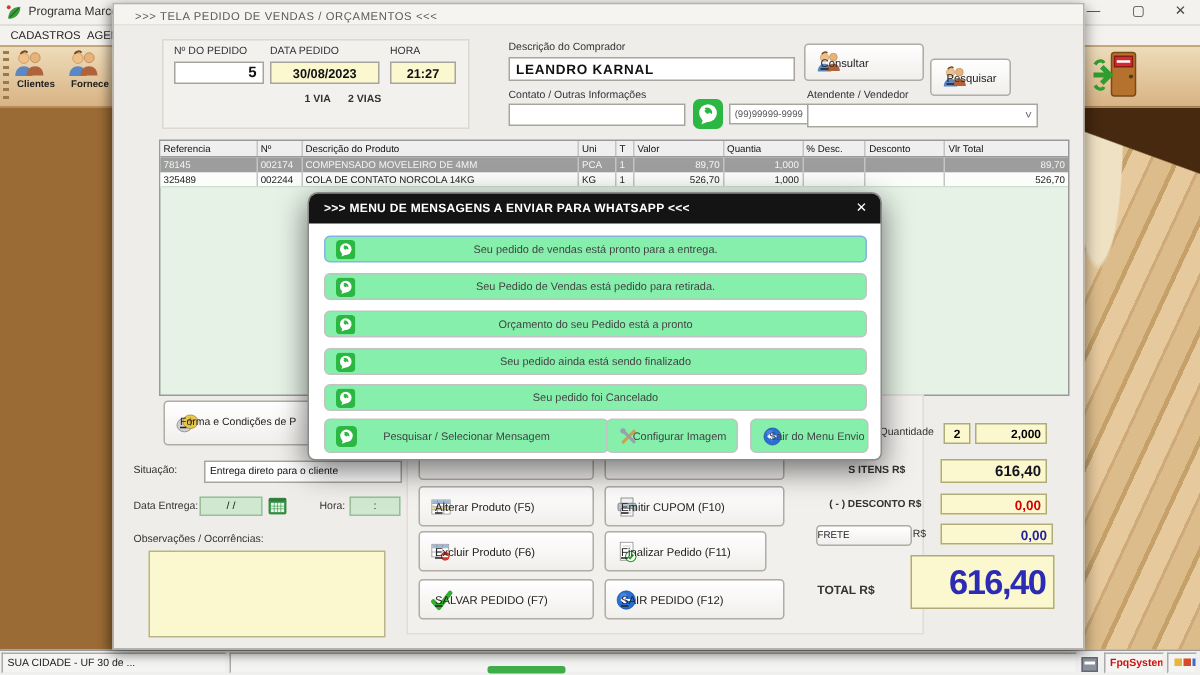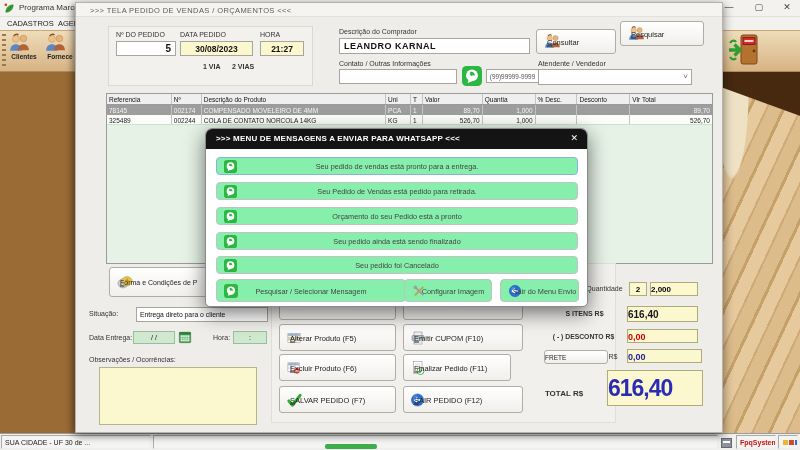--- a/index.html
+++ b/index.html
@@ -67,21 +67,21 @@
   .trow > div { padding:2px 2px 0 2px; border-right:1px solid #c4c4c4; overflow:hidden; white-space:nowrap; height:100%; }
   .thead { height:11px; background:#efefef; color:#111; border-bottom:1px solid #9a9a9a; }
   .r0 { height:10px; background:#9d9d9d; color:#f4f4f4; }
   .r1 { height:10px; background:#fafdfa; color:#222; border-bottom:1px solid #d0e0d0; }
   .c0{width:65px}.c1{width:30px}.c2{width:185px}.c3{width:25px}.c4{width:12px}
   .c5{width:60px;text-align:right}.c6{width:53px;text-align:right}.c7{width:42px}.c8{width:53px}.c9{width:82px;text-align:right;border-right:none!important}
   .thead .c5,.thead .c6,.thead .c9{text-align:left}
 
   
   .tlabel { position:absolute; font-size:7px; color:#333; font-weight:bold; text-align:center; white-space:nowrap; }
-  .tfield { position:absolute; border:1px solid #b0ac78; background:#fbf8d0; font-weight:bold; }
+  .tfield { position:absolute; border:1px solid #b0ac78; background:#fbf8d0; font-weight:bold; text-align:right; }
 
   
   #dlg { left:205px; top:128px; width:383px; height:179px; z-index:20; position:absolute;
     background:#fff; border:1px solid #8a8a8a; border-radius:7px 7px 5px 5px; box-shadow:0 6px 20px rgba(0,0,0,.55); }
   .dtitle { left:0; top:0; width:100%; height:20px; background:#141414; border-radius:6px 6px 0 0; color:#fff; font-size:8px; font-weight:bold; padding:5px 0 0 10px; letter-spacing:.2px; }
   .dclose { position:absolute; right:9px; top:4px; color:#fff; font-size:9px; }
   .msgbtn { position:absolute; left:10px; width:362px; height:18px; background:#86efac; border:1px solid #c2c2c2; border-radius:4px; }
   .msgbtn.first { border-color:#86b2e4; }
   .msgbtn .ic { position:absolute; left:7px; top:2px; }
   .msgbtn .cap { display:block; width:100%; text-align:center; font-size:7.3px; color:#444; position:absolute; top:50%; transform:translateY(-50%); }
@@ -240,21 +240,21 @@
         </svg>
     </div>
     <div class="abs fld" style="left:410px;top:66px;width:53px;height:14px;font-size:6.4px;color:#555;text-align:center;padding-top:3px">(99)99999-9999</div>
 
     <div class="btn" style="left:460px;top:26px;width:80px;height:25px">
       <svg class="ic" width="19" height="18">
           <use href="#people"></use>
         </svg>
       <span class="cap ufl">Consultar</span>
     </div>
-    <div class="btn" style="left:544px;top:18px;width:84px;height:25px">
+    <div class="btn" style="left:544px;top:36px;width:54px;height:25px">
       <svg class="ic" width="19" height="18">
           <use href="#people"></use>
         </svg>
       <span class="cap ufl">Pesquisar</span>
     </div>
     <span class="abs lbl" style="left:462px;top:57px">Atendente / Vendedor</span>
     <div class="abs fld" style="left:462px;top:66px;width:154px;height:16px">
       <span></span>
       <span class="abs" style="right:3px;top:2px;font-size:8px;color:#666">˅</span>
     </div>

